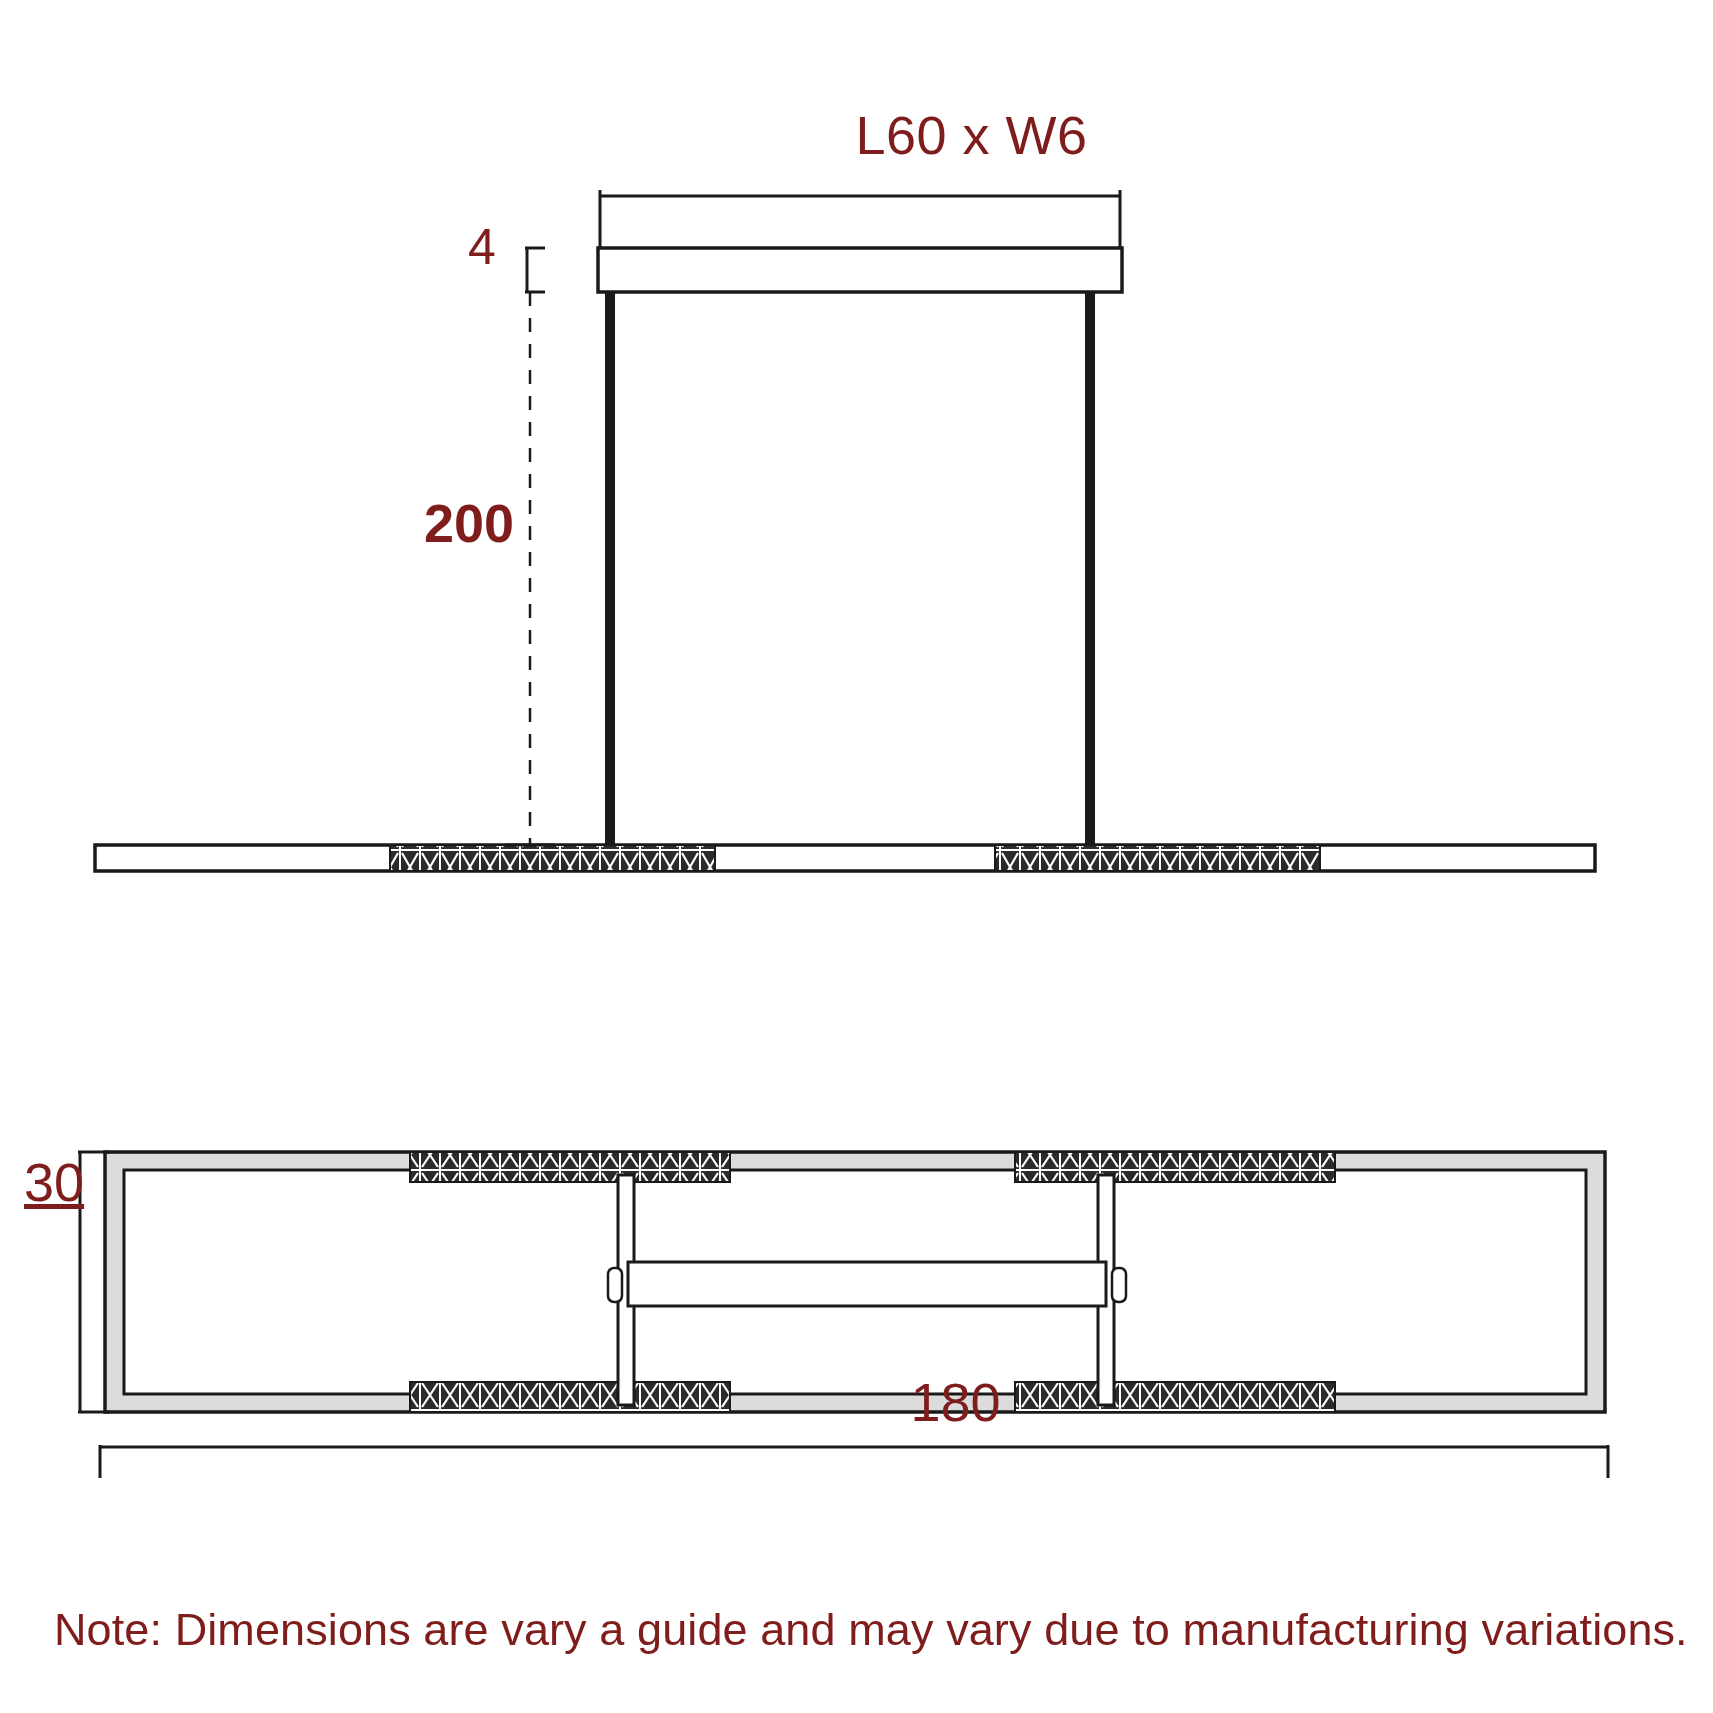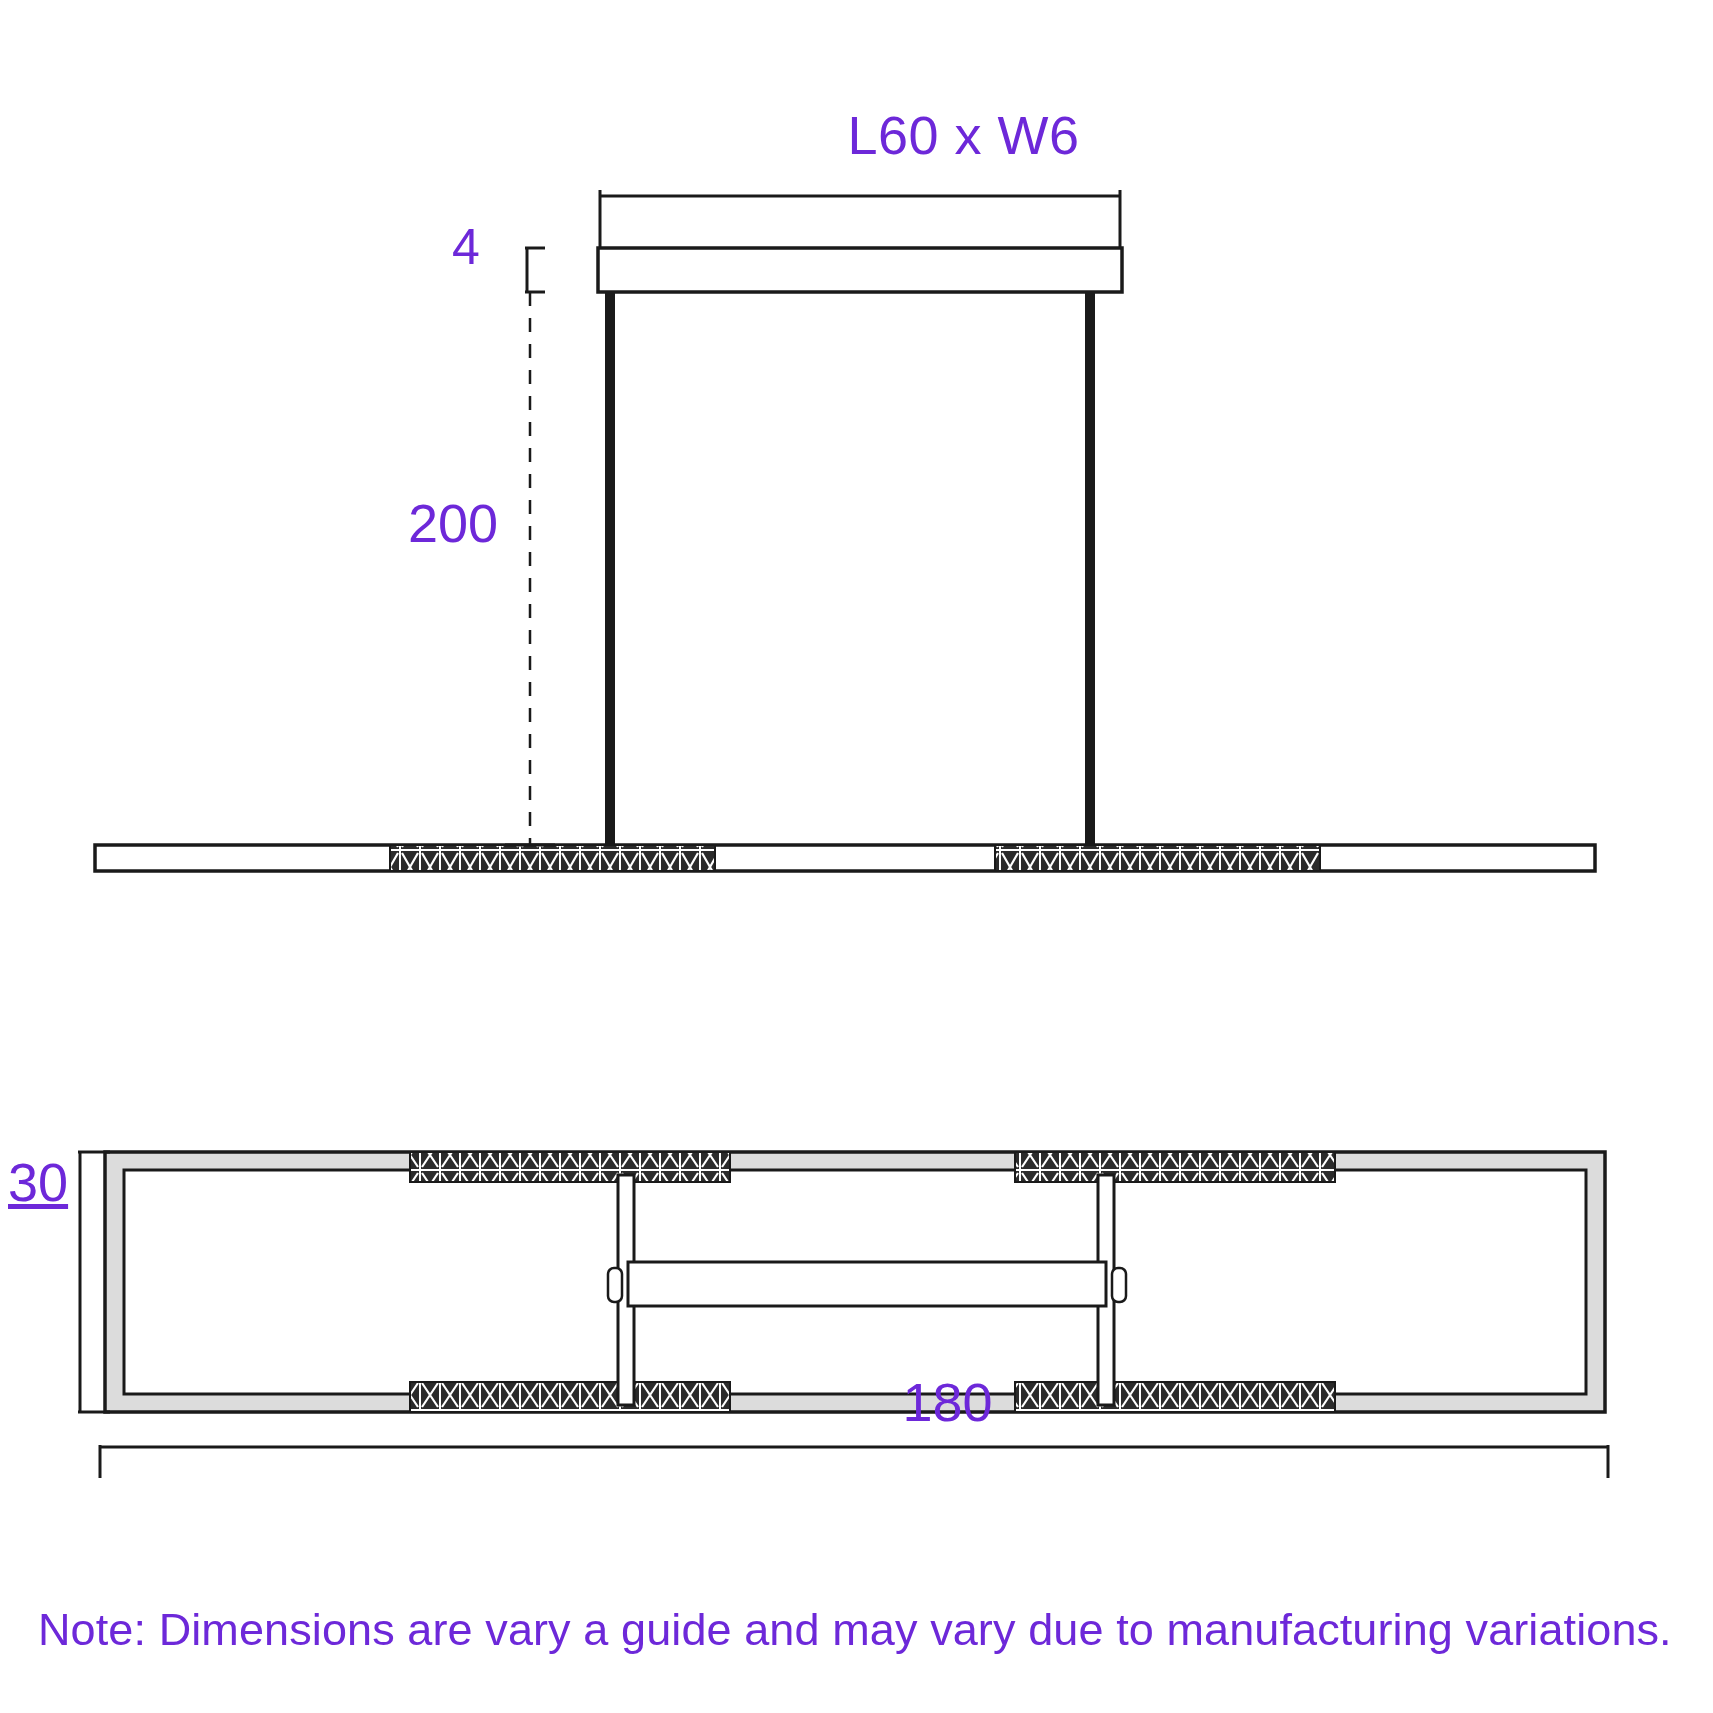--- a/index.html
+++ b/index.html
@@ -15,41 +15,43 @@
     overflow: hidden;
   }
   #sheet {
     position: relative;
     width: 1713px;
     height: 1713px;
   }
   .lbl {
     position: absolute;
     font-family: "Liberation Sans", sans-serif;
-    color: #6d28d9;
+    color: #7f1d1d;
     white-space: nowrap;
     line-height: 1;
+    padding-left: 16px;
   }
   #lbl-top {
     left: 0; right: 0;
     top: 108px;
     text-align: center;
     font-size: 54px;
     letter-spacing: 0.5px;
   }
   #lbl-top-inner { position: relative; left: 107px; }
   #lbl-4 {
     left: 452px;
     top: 222px;
     font-size: 50px;
   }
   #lbl-200 {
     left: 408px;
     top: 496px;
     font-size: 54px;
+    font-weight: bold;
   }
   #lbl-30 {
     left: 8px;
     top: 1155px;
     font-size: 54px;
     text-decoration: underline;
   }
   #lbl-180 {
     left: 0; right: 0;
     top: 1375px;

